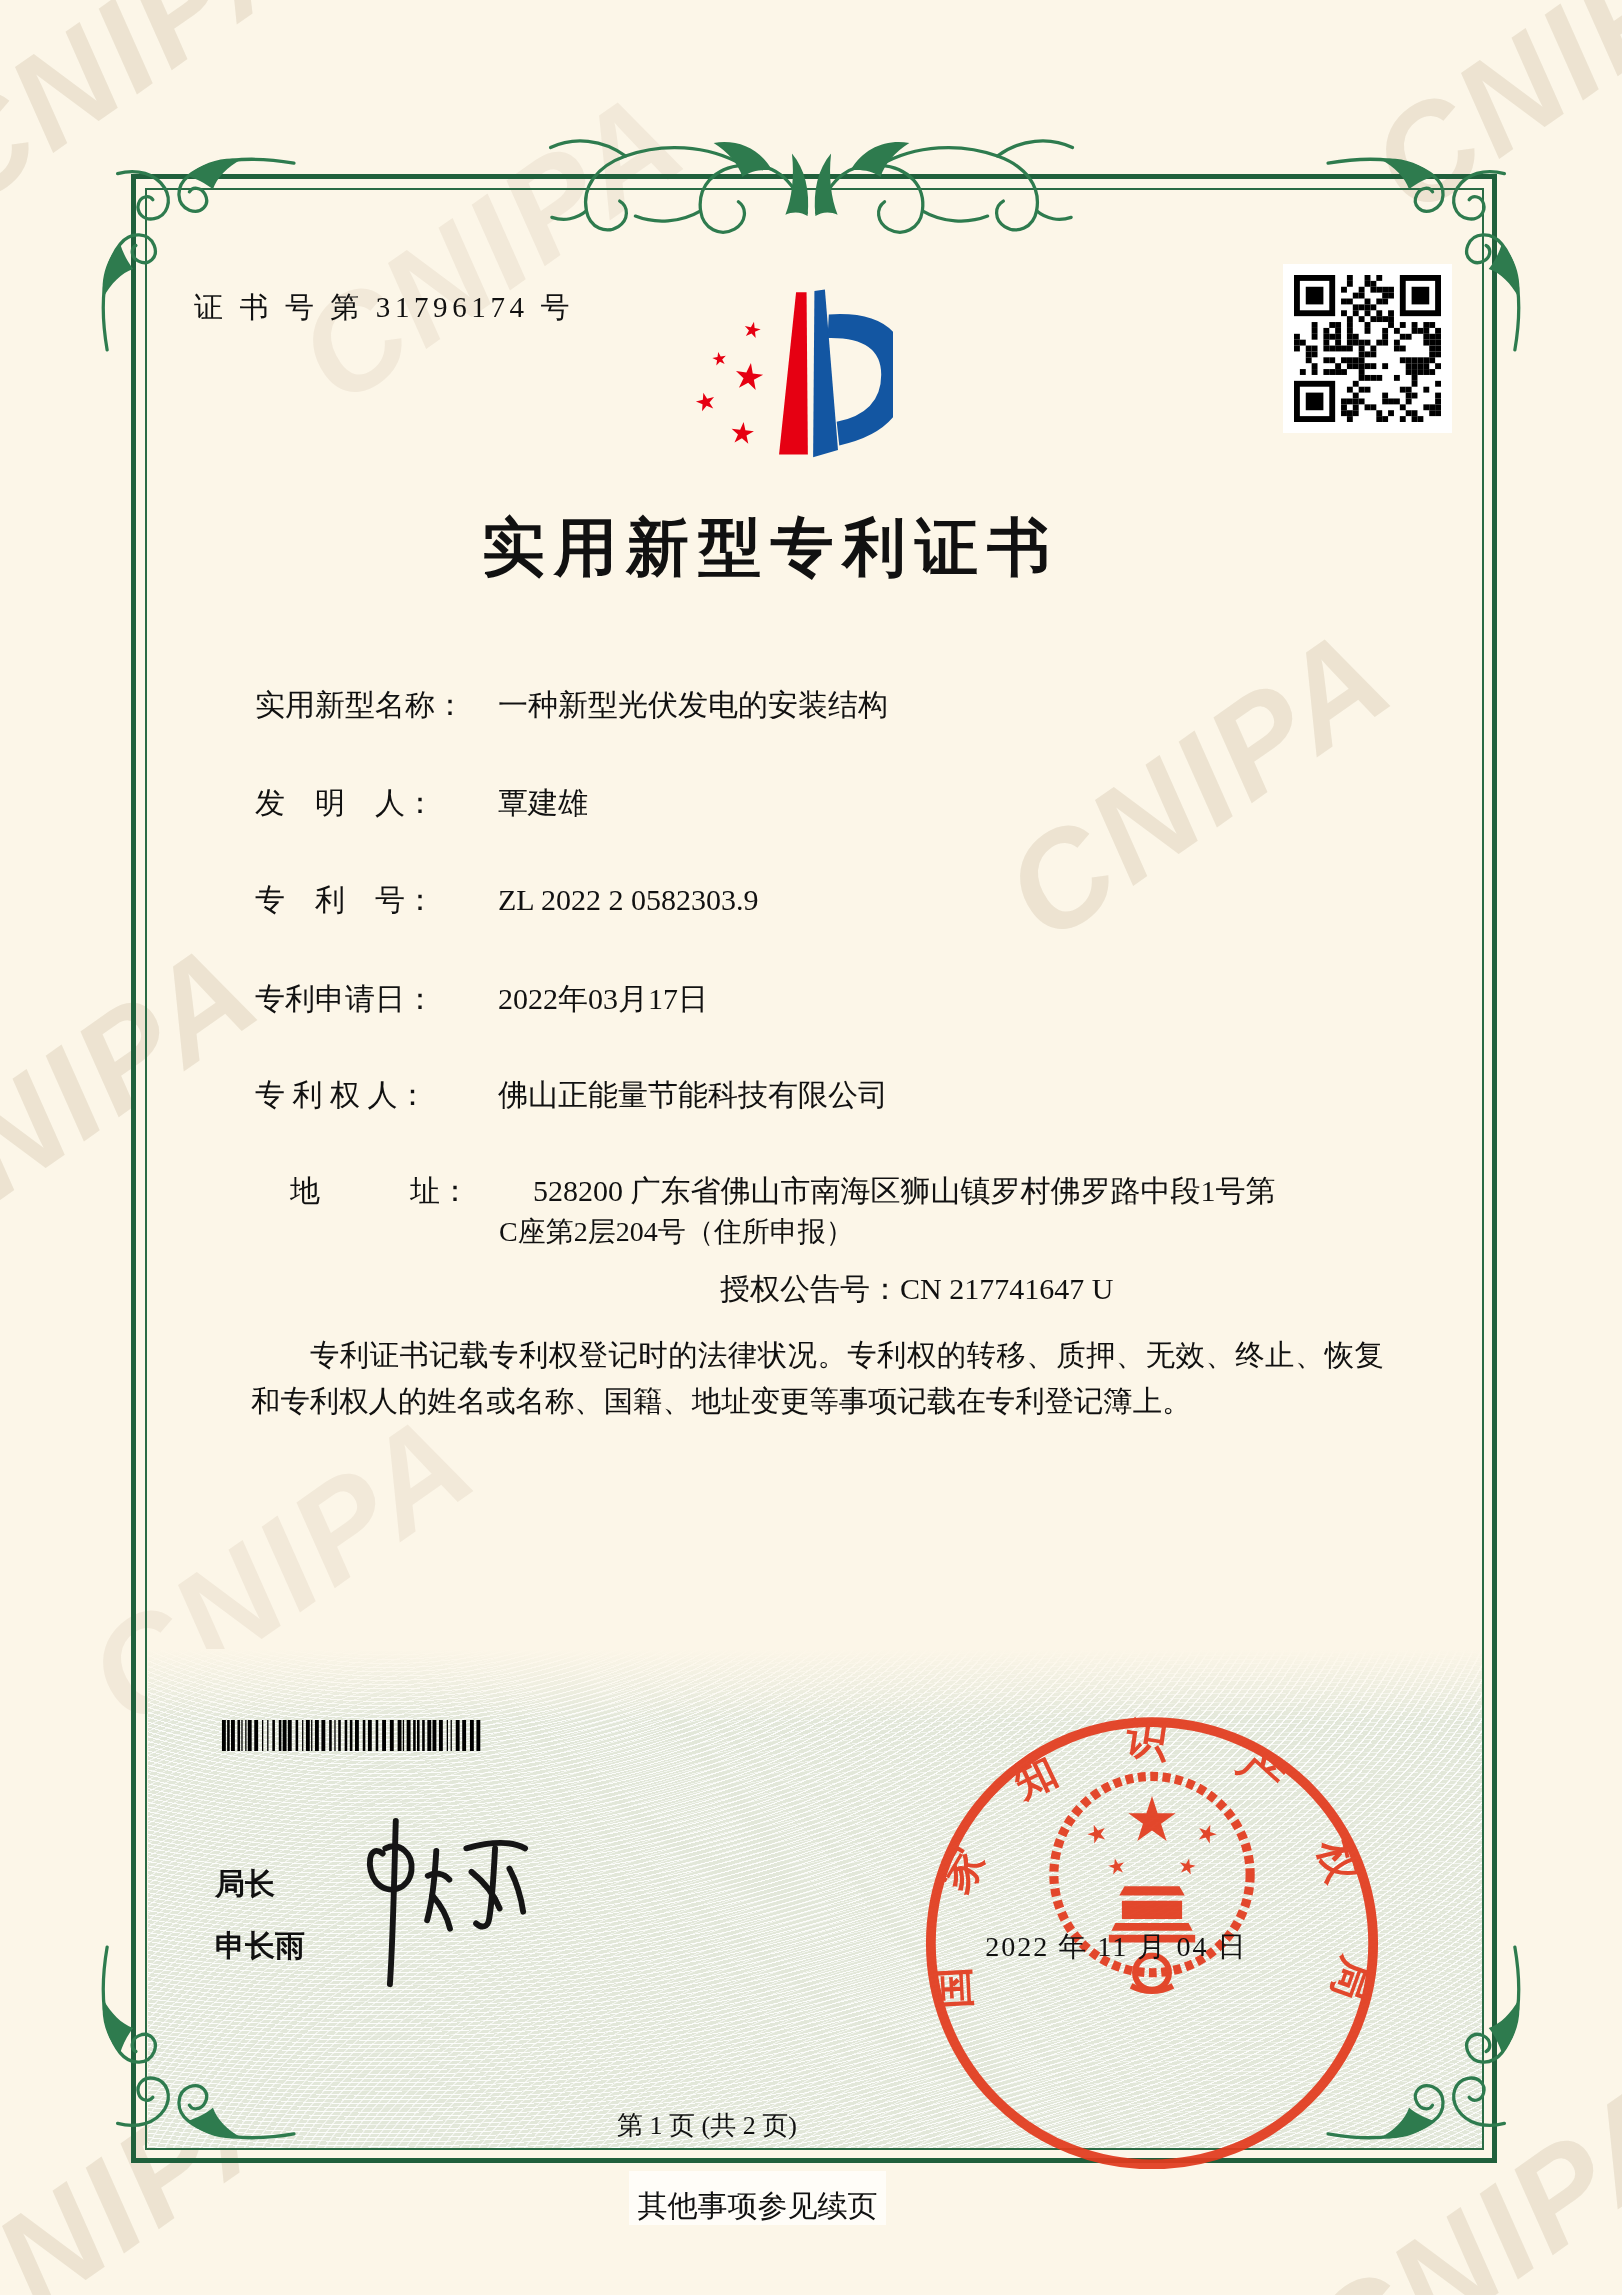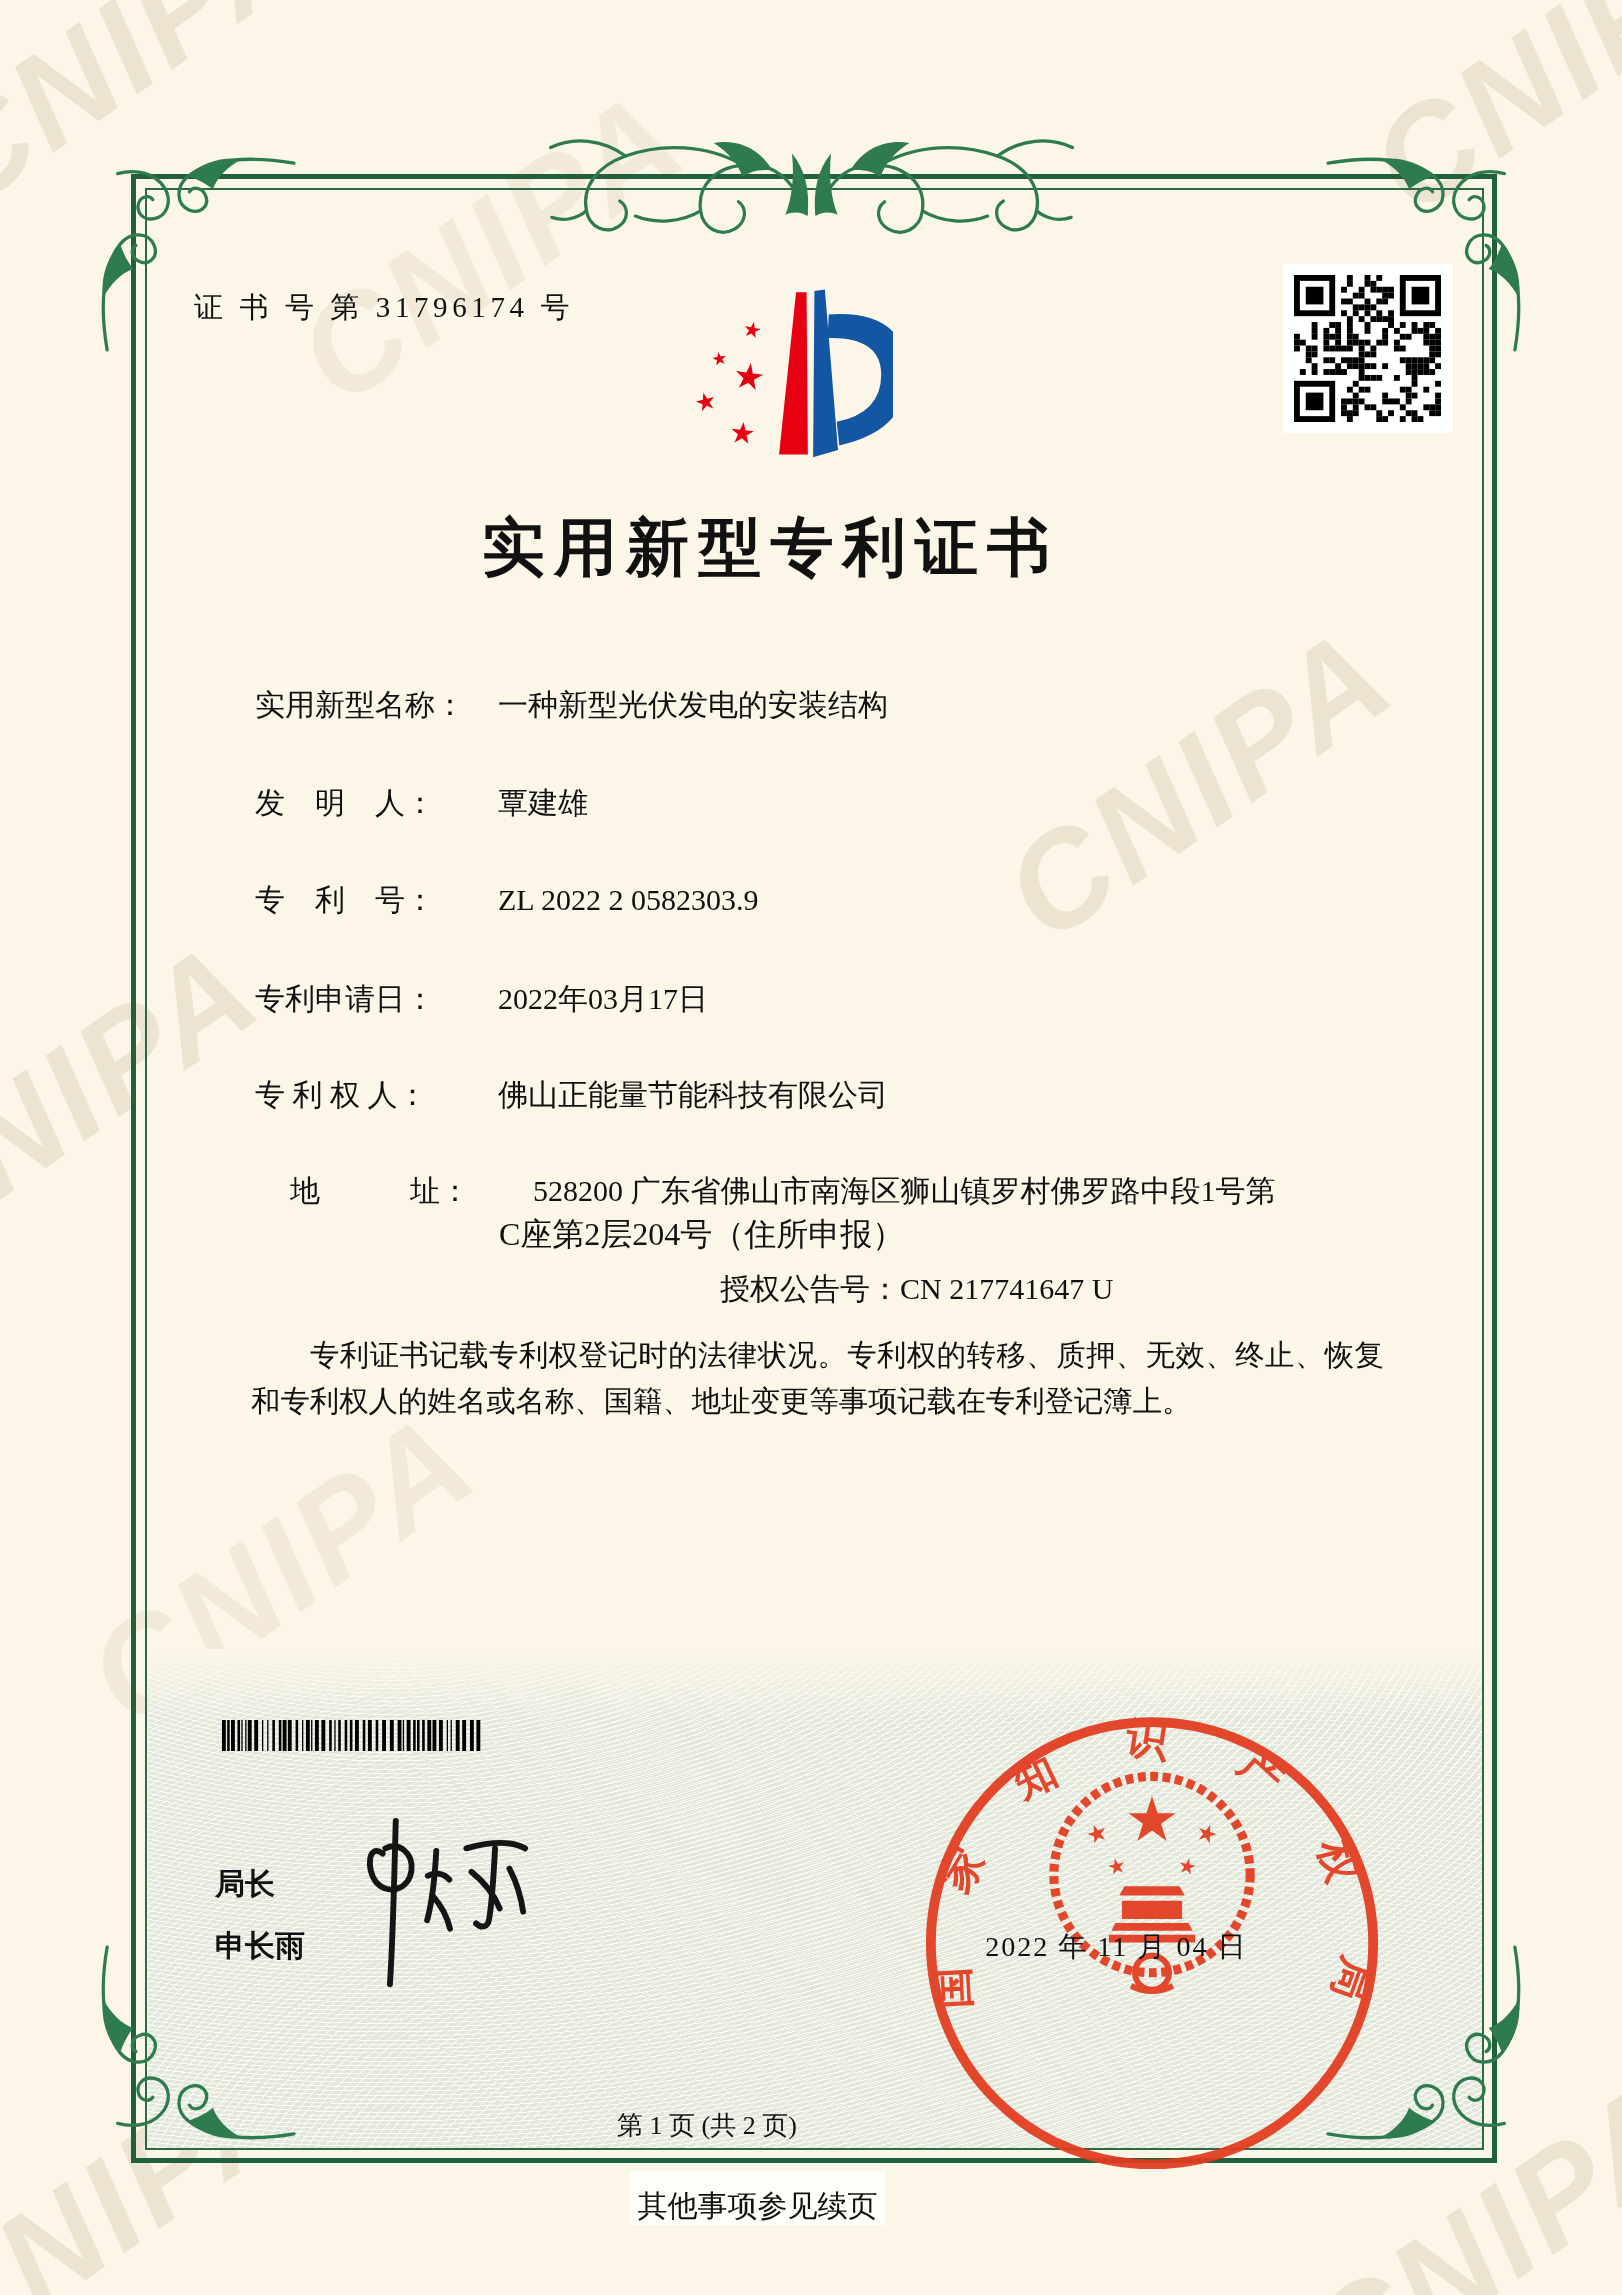--- a/index.html
+++ b/index.html
@@ -25,21 +25,21 @@
   .orn{z-index:4;}
   
   #cert-no{left:194px;top:288px;font-size:29px;letter-spacing:4.6px;z-index:5;}
   #title{left:0;top:505px;width:1541px;text-align:center;font-size:63px;font-weight:bold;
          letter-spacing:9.2px;z-index:5;}
   
   #qr-box{left:1283px;top:264px;width:169px;height:169px;background:#fff;z-index:5;}
   
   .row{position:absolute;left:255px;font-size:30px;z-index:5;white-space:nowrap;}
   .row .lbl{display:inline-block;min-width:243px;}
-  .addr2{position:absolute;left:499px;font-size:32px;z-index:5;}
+  .addr2{position:absolute;left:499px;font-size:28px;z-index:5;}
   .grant2{position:absolute;left:720px;font-size:30px;z-index:5;white-space:nowrap;}
   
   #body-text{left:251px;top:1332px;width:1133px;font-size:29.4px;line-height:46px;
              text-align:justify;z-index:5;}
   #body-text p{margin:0;text-indent:59px;}
   #body-text p+p{margin-top:2px;}
   
   #barcode{left:220px;top:1720px;width:270px;height:31px;z-index:5;}
   
   #sig-title{left:215px;top:1864px;font-size:30px;font-weight:bold;z-index:5;}

